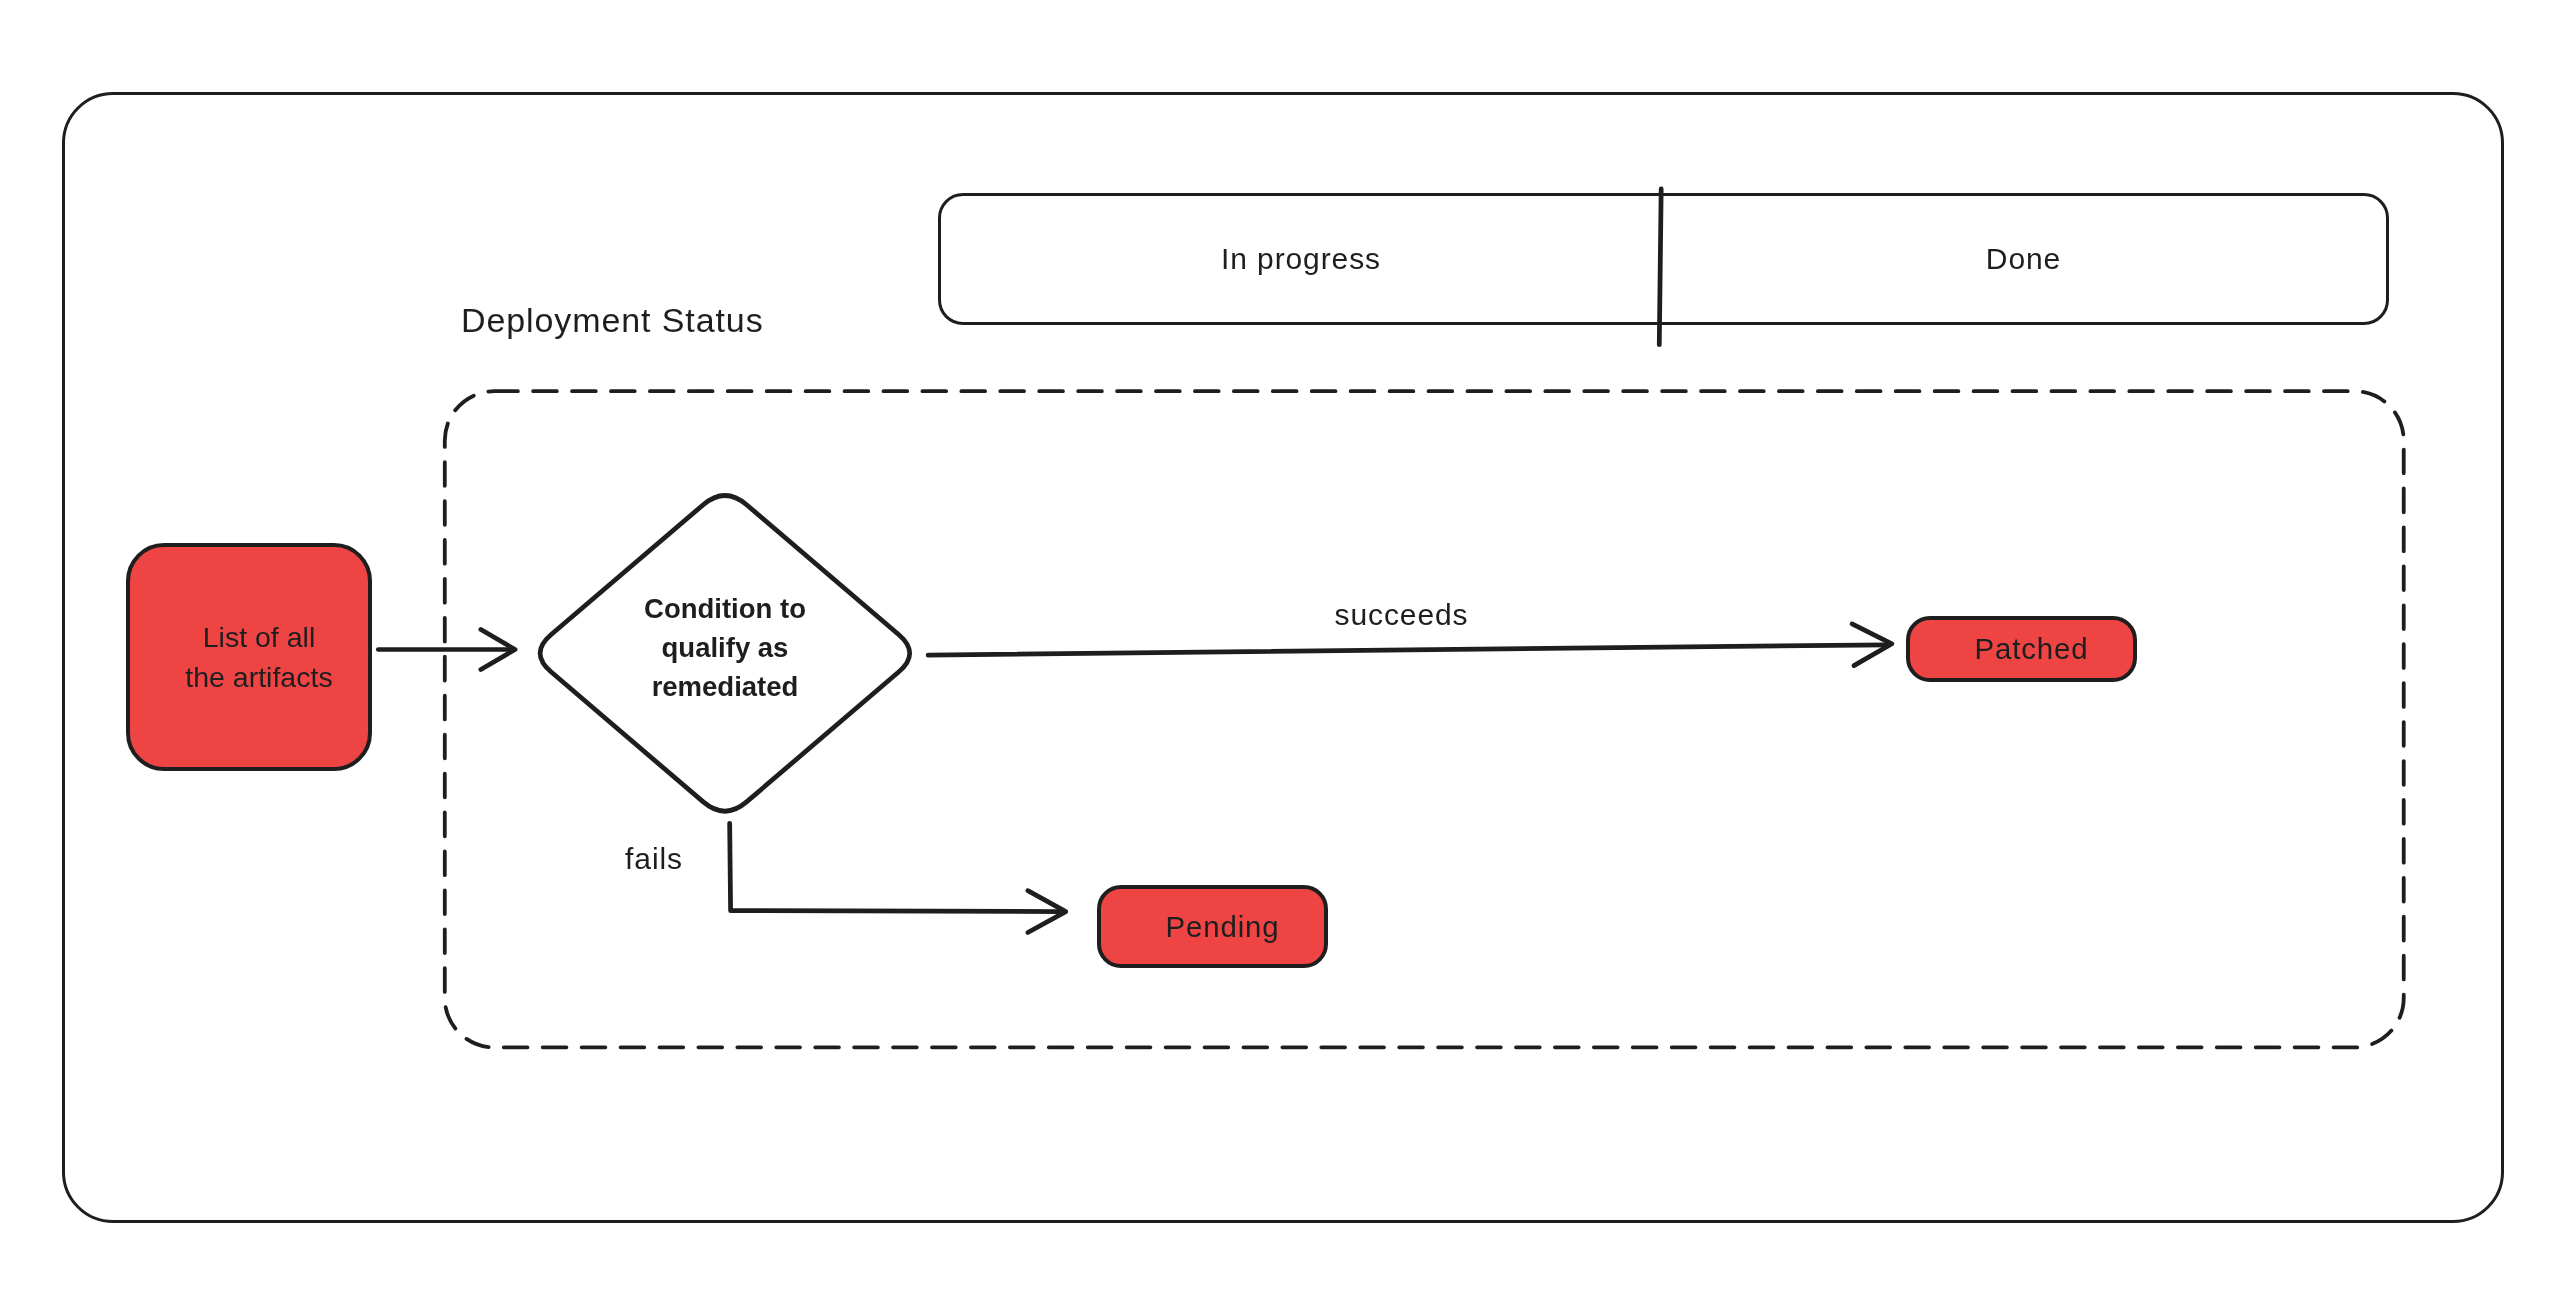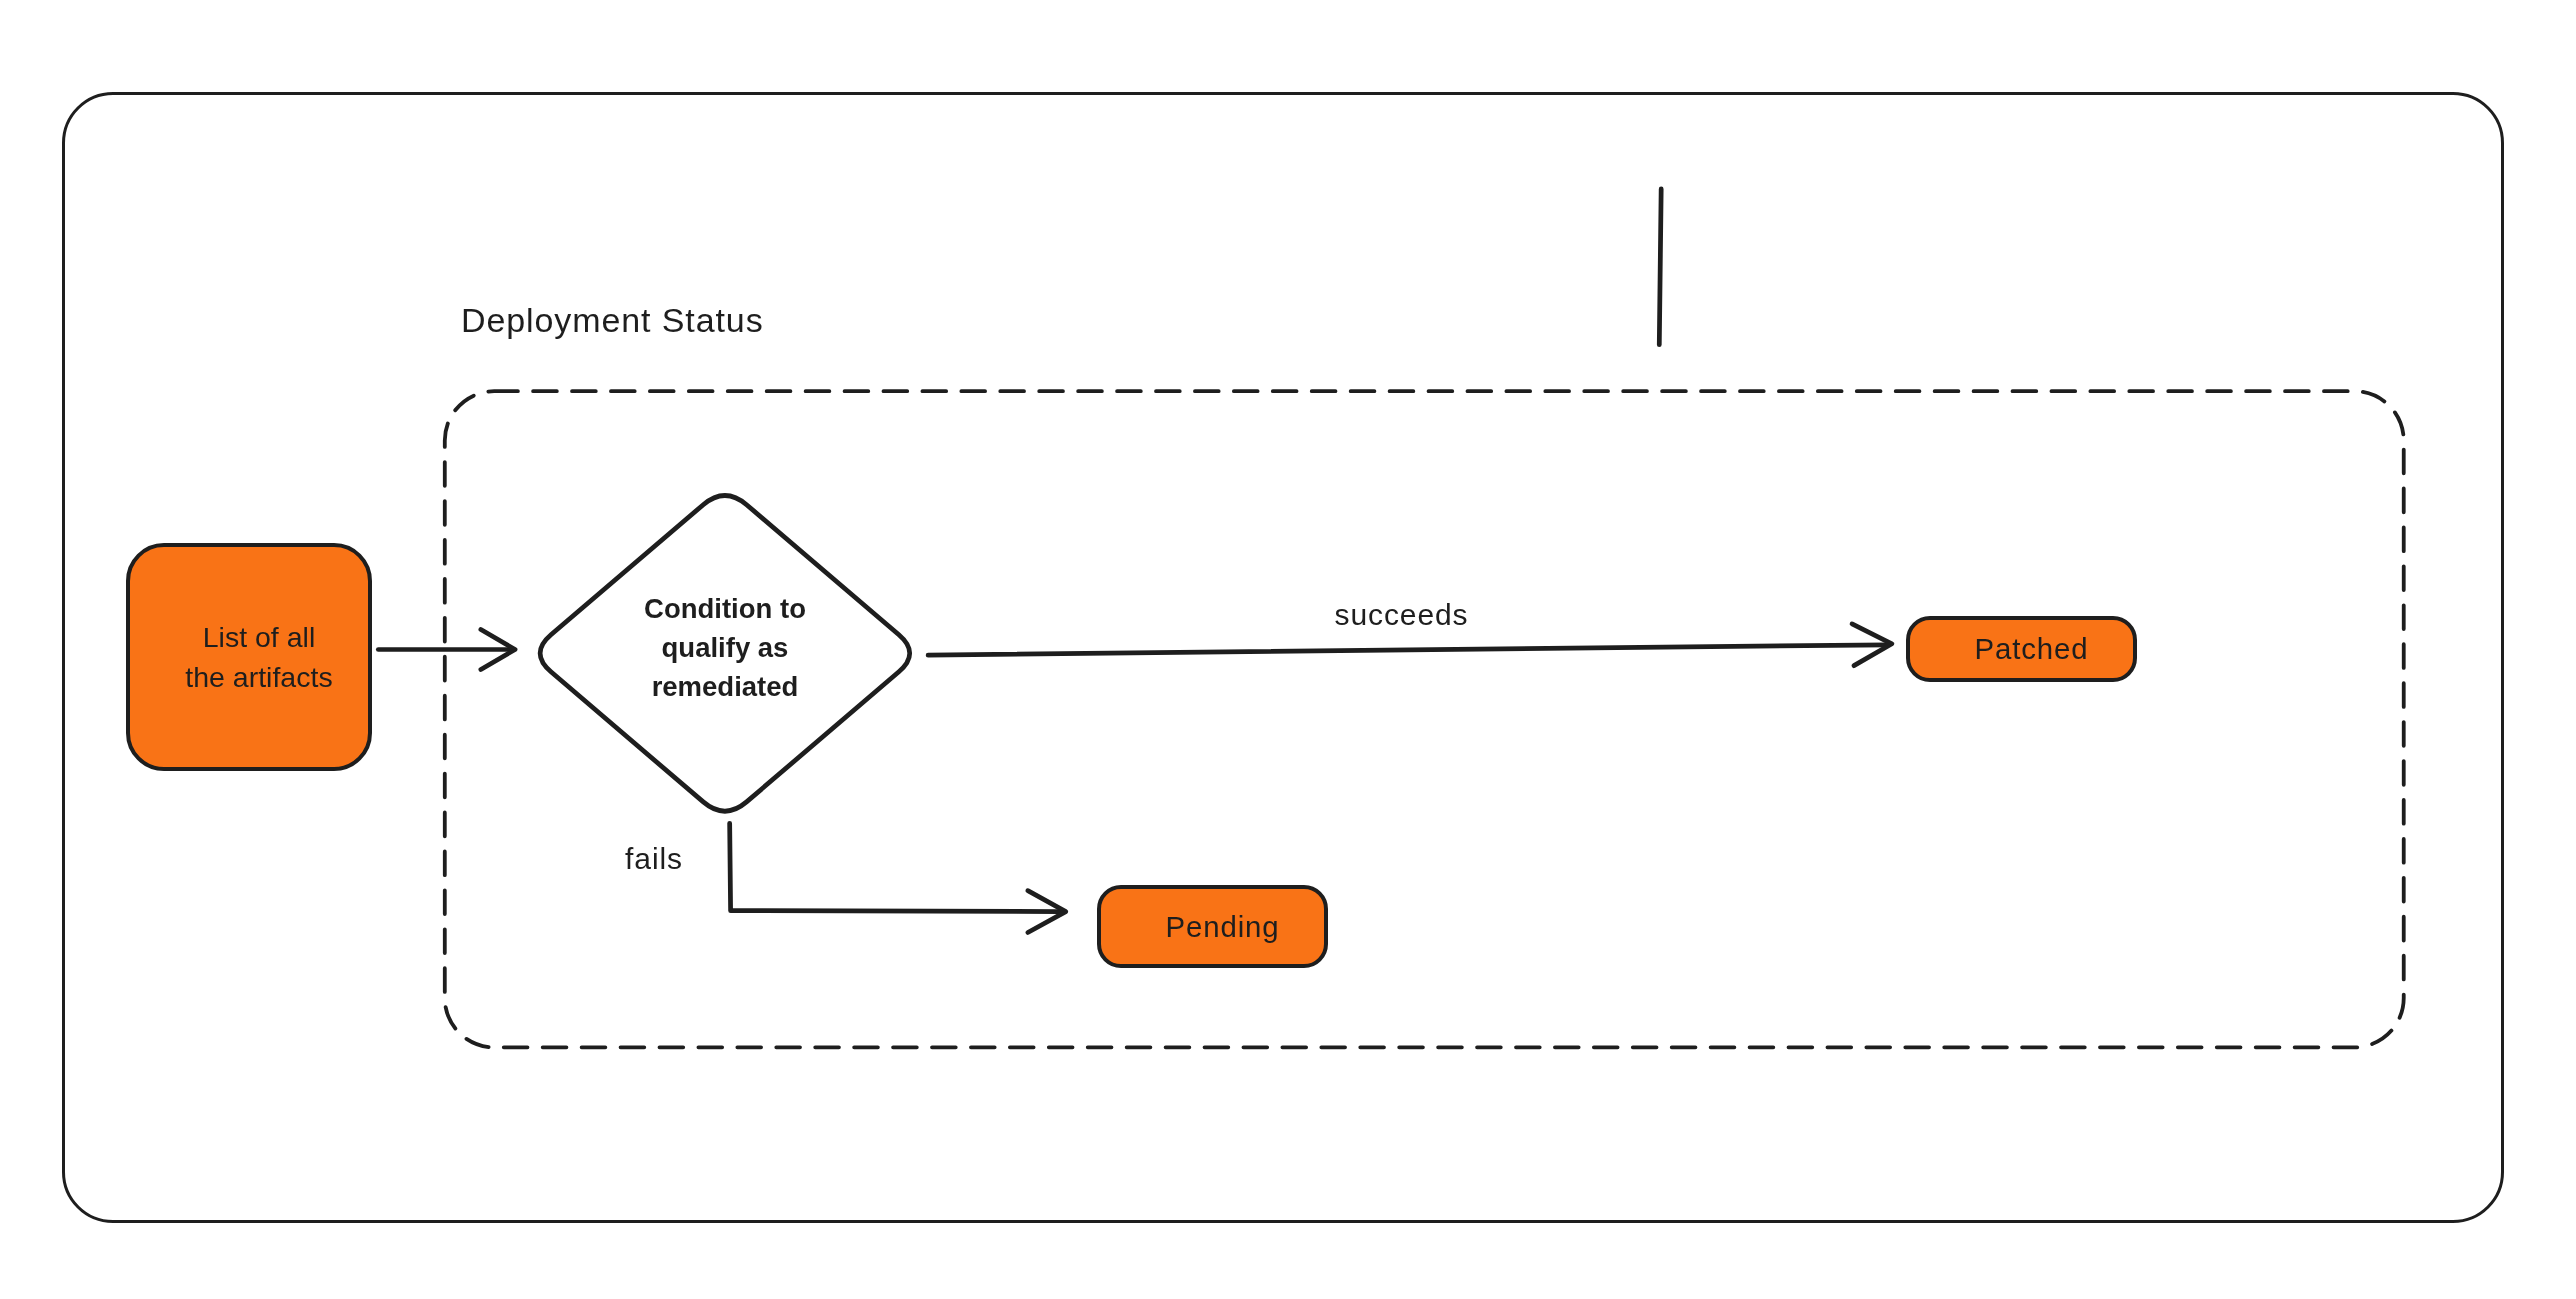--- a/index.html
+++ b/index.html
@@ -31,21 +31,21 @@
     display:flex;align-items:center;justify-content:center;
     font-size:30px;letter-spacing:0.9px;
   }
   .cell-inprogress{width:720px;}
   .cell-done{flex:1;}
   .group-label{
     left:461px;top:301px;
     font-size:34px;letter-spacing:0.9px;white-space:nowrap;text-align:right;
   }
   .node{
-    border:4.7px solid var(--ink,#1e1e1e);background:#f97316;
+    border:4.7px solid var(--ink,#1e1e1e);background:#ef4444;
     display:flex;flex-direction:column;align-items:center;justify-content:center;
     text-align:center;
     padding-left:20px;
   }
   .node-artifacts{
     left:126px;top:543px;width:246px;height:228px;
     border-radius:38px;font-size:28.5px;line-height:1.42;
   }
   .diamond-label{
     left:573px;top:589px;width:304px;
@@ -88,20 +88,28 @@
       <path d="M768 867 L769 959 L1115 960" class="stroke" stroke-width="5"></path>
       <polyline points="1082,938 1122,960 1082,982" class="stroke" stroke-width="5"></polyline>
     </g>
 
     <path d="M 785.8 531.5 L 946.2 668.5 Q 969 688 946.2 707.5 L 785.8 844.5 Q 763 864 740.2 844.5 L 579.8 707.5 Q 557 688 579.8 668.5 L 740.2 531.5 Q 763 512 785.8 531.5 Z" fill="#ffffff" class="stroke" stroke-width="5"></path>
   </svg>
 
   <div class="abs frame"></div>
 
 
+  <div class="abs tracker-bar">
+    <div class="tracker-cell cell-inprogress">
+      <span>In progress</span>
+    </div>
+    <div class="tracker-cell cell-done">
+      <span>Done</span>
+    </div>
+  </div>
 
   <div class="abs group-label">Deployment Status</div>
 
   <div class="abs node node-artifacts">
     <span>List of all</span>
     <span>the artifacts</span>
   </div>
 
   <div class="abs diamond-label">
     <div>Condition to</div>

